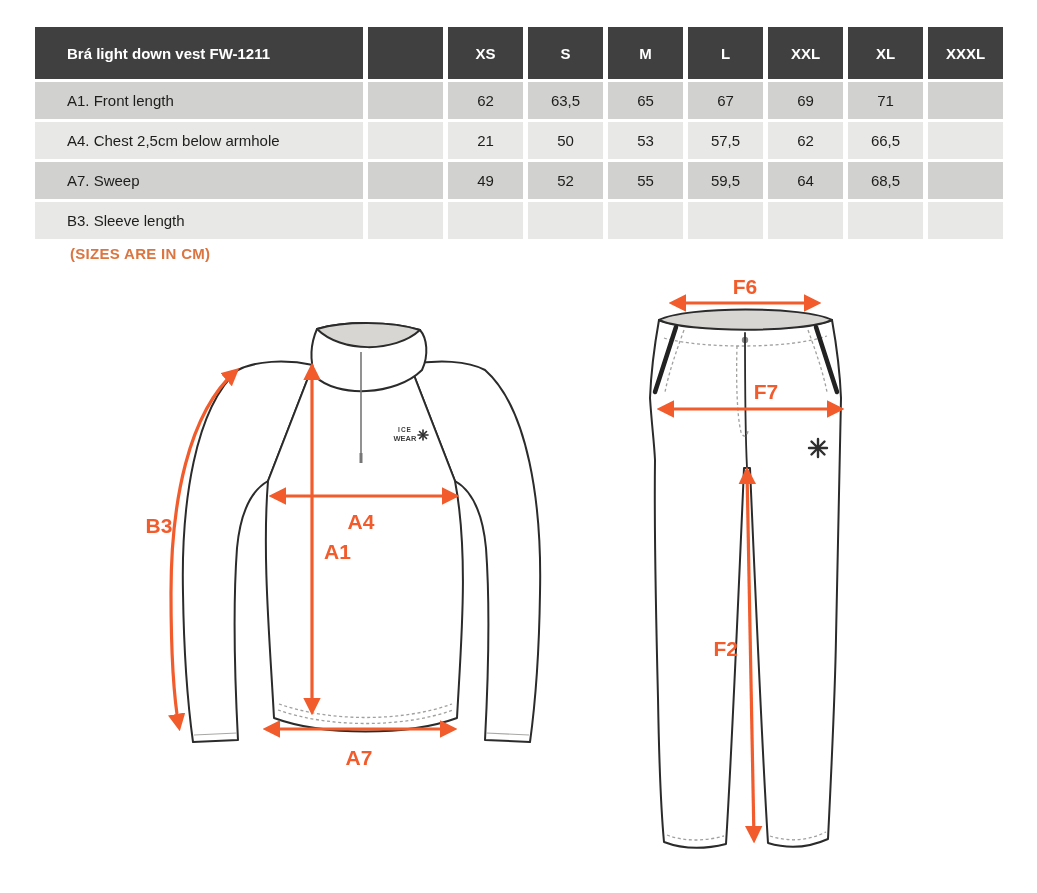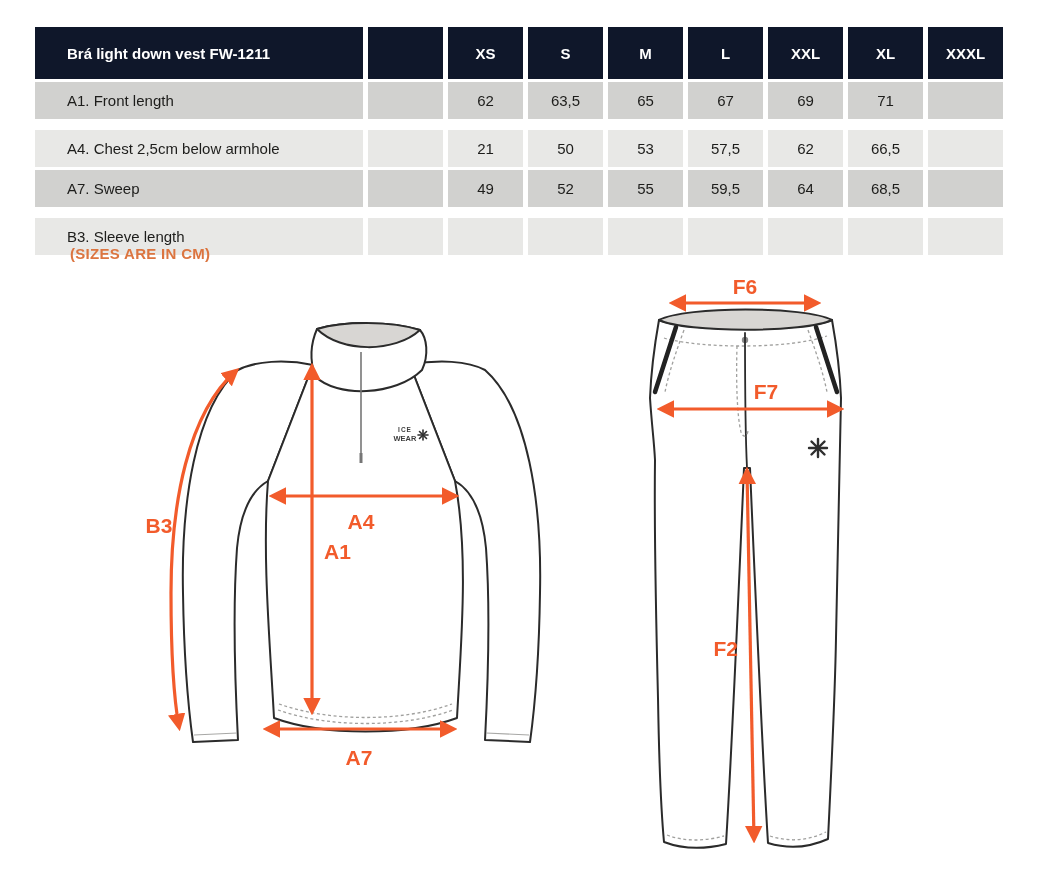--- a/index.html
+++ b/index.html
@@ -14,24 +14,24 @@
     display:grid;
     grid-template-columns:328px 75px repeat(7,75px);
     column-gap:5px;
     margin-bottom:3px;
   }
   .cell {
     height:37px; display:flex; align-items:center; justify-content:center;
     font-size:15px; color:#1d1d1b; white-space:nowrap;
   }
   .cell.left { justify-content:flex-start; padding-left:32px; }
-  .tr.header .cell { height:52px; background:#0f172a; color:#ffffff; font-weight:bold; }
+  .tr.header .cell { height:52px; background:#404040; color:#ffffff; font-weight:bold; }
   .tr.header .cell.left { font-size:15px; }
   .row-dark  .cell { background:#D1D1CF; }
-  .row-light .cell { background:#E8E8E6;margin-top:8px; }
+  .row-light .cell { background:#E8E8E6; }
   
   .sizes-note {
     position:absolute; left:70px; top:245px;
     color:#DC7540; font-size:15px; font-weight:bold; letter-spacing:.3px;
   }
   
   .diagram { position:absolute; }
   .shirt-svg { left:133px; top:293px; }
   .pants-svg { left:640px; top:278px; }
   .outline { fill:#ffffff; stroke:#2b2b2b; stroke-width:2; stroke-linejoin:round; }

